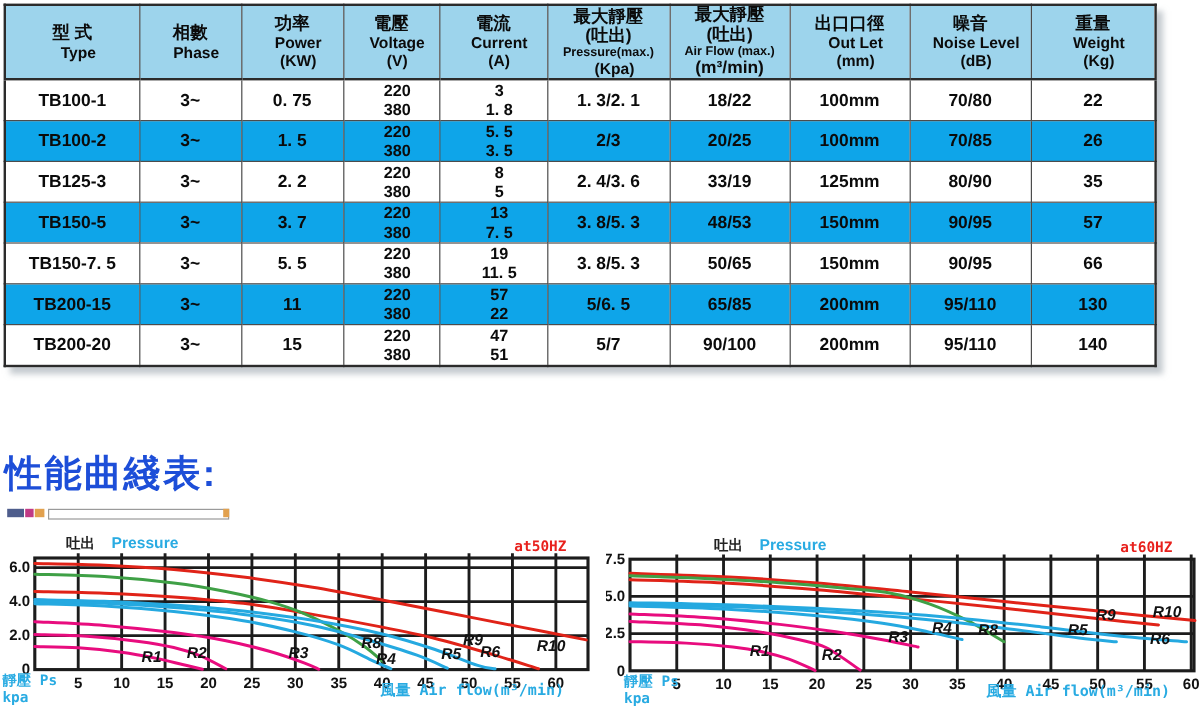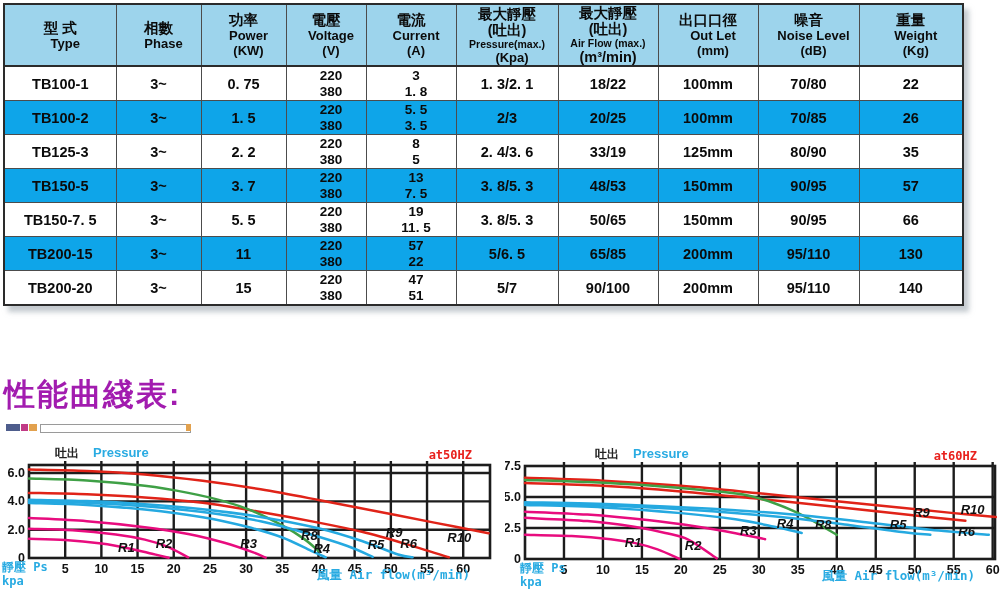--- a/index.html
+++ b/index.html
@@ -13,21 +13,21 @@
               padding:0;overflow:hidden;}
   .spec-table thead th{background:#9dd4ec;height:60px;border-bottom:2px solid #2b2b2b;}
   .spec-table td{height:33px;font-weight:bold;font-size:14.5px;color:#0b0b0b;background:#fff;}
   .spec-table tr.alt td{background:#0ea5e9;}
   .h-cn{font-size:14.5px;font-weight:bold;line-height:16px;color:#0b0b0b;}
   .h-en{font-size:13px;font-weight:bold;line-height:15px;color:#0b0b0b;margin-left:10px;}
   .h-sm{font-size:10.5px;font-weight:bold;line-height:12px;color:#0b0b0b;}
   .stack{line-height:15.5px;font-size:13.5px;padding-left:10px;}
   
   #section-title{position:absolute;left:4px;top:374px;font-size:31px;font-weight:bold;
-                 letter-spacing:2px;color:#a21caf;}
+                 letter-spacing:2px;color:#1d4ed8;}
   #section-underline{position:absolute;left:6px;top:424px;height:7px;display:flex;align-items:stretch;}
   #section-underline .seg{display:inline-block;height:7px;}
   #seg-a{width:14px;margin-right:1px;}
   #seg-b{width:7px;margin-right:1px;}
   #seg-c{width:8px;margin-right:3px;}
   #seg-bar{width:149px;height:5px;border:1px solid #9a9a9a;background:#fff;position:relative;}
   #seg-cap{position:absolute;right:-1px;top:-1px;width:5px;height:7px;}
   
   .chart-svg{position:absolute;top:440px;}
   #chart-50hz{left:0;}

